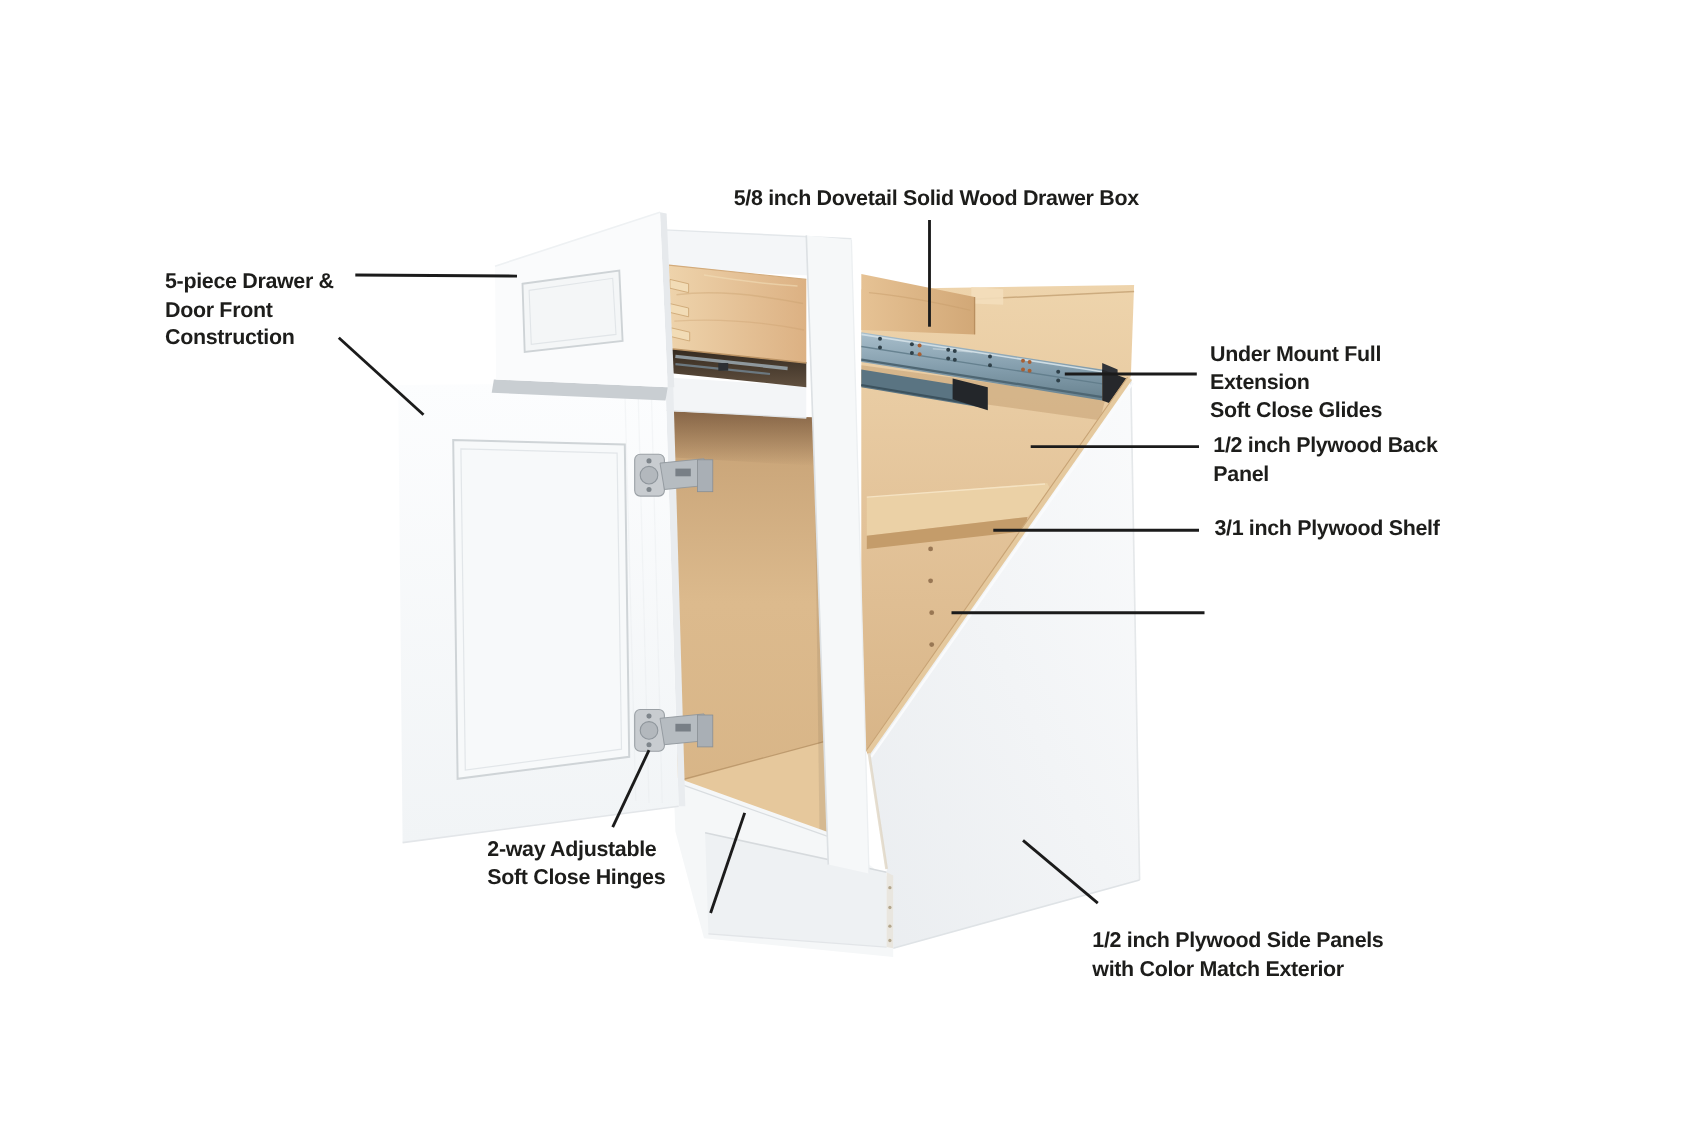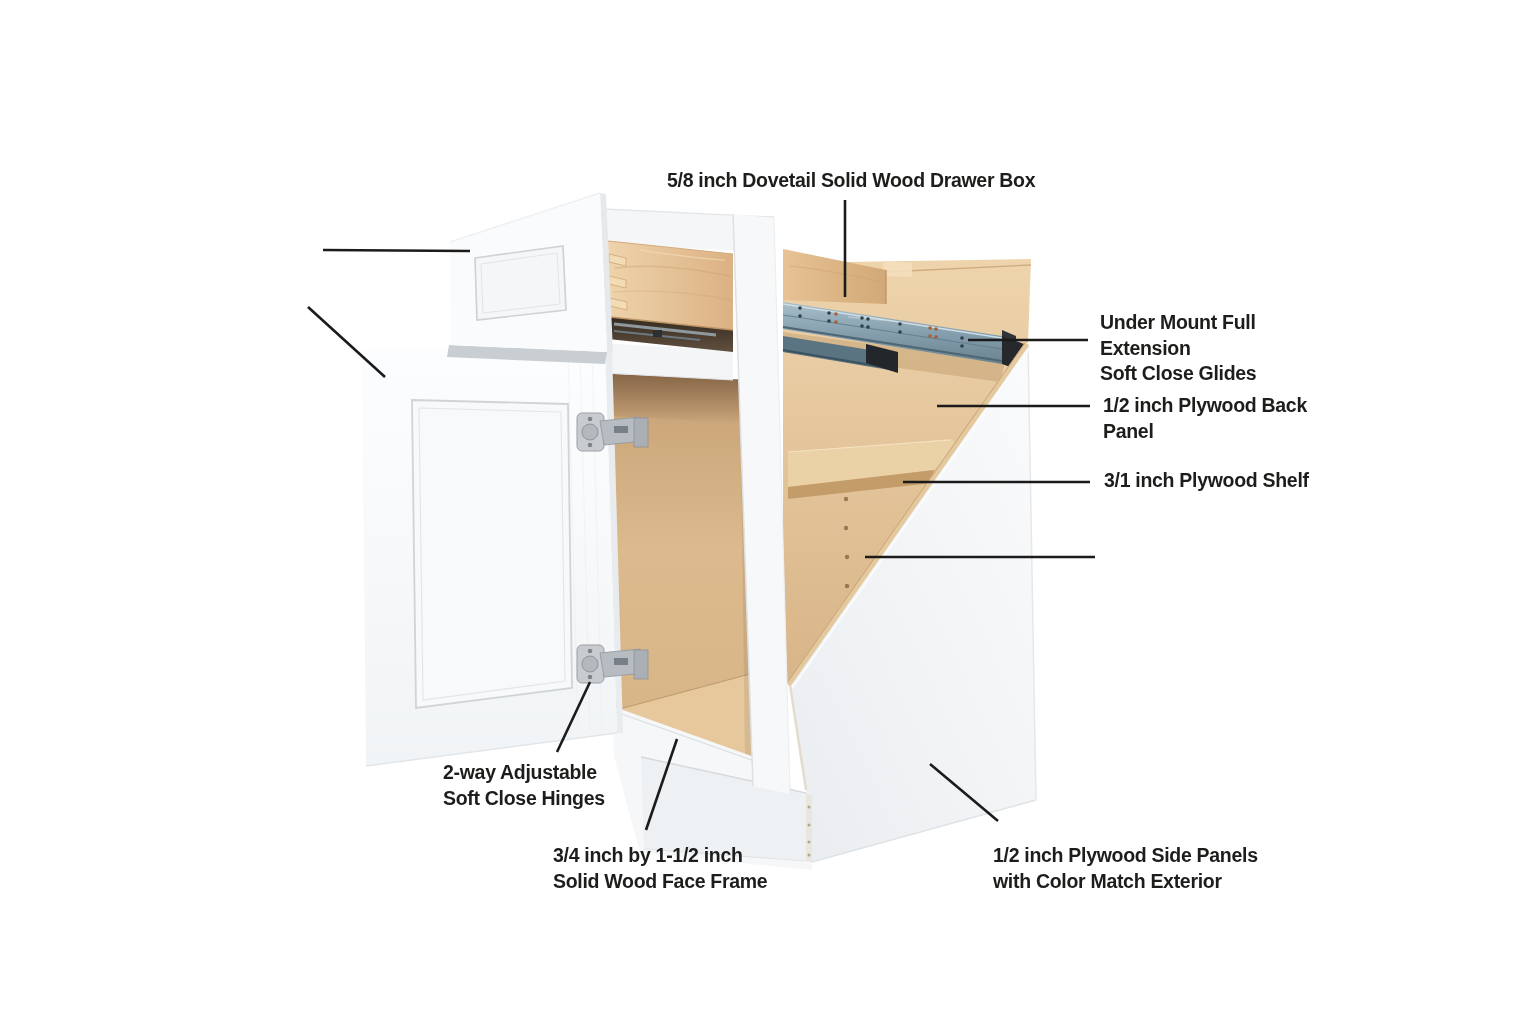--- a/index.html
+++ b/index.html
@@ -245,25 +245,26 @@
     <line x1="937" y1="406" x2="1090" y2="406"></line>
     <line x1="903" y1="482" x2="1090" y2="482"></line>
     <line x1="865" y1="557" x2="1095" y2="557"></line>
     <line x1="590" y1="682" x2="557" y2="752"></line>
     <line x1="677" y1="739" x2="646" y2="830"></line>
     <line x1="930" y1="764" x2="998" y2="821"></line>
   </g>
 </svg>
 
 <div class="callout" style="left:667px;top:168px;">5/8 inch Dovetail Solid Wood Drawer Box</div>
+<div class="callout" style="left:150px;top:244px;">5-piece Drawer &amp;
+Door Front
+Construction</div>
 <div class="callout" style="left:1100px;top:310px;">Under Mount Full Extension
 Soft Close Glides</div>
 <div class="callout" style="left:1103px;top:393px;">1/2 inch Plywood Back Panel</div>
 <div class="callout" style="left:1104px;top:468px;">3/1 inch Plywood Shelf</div>
 <div class="callout" style="left:443px;top:760px;">2-way Adjustable
 Soft Close Hinges</div>
-<div class="callout" style="left:553px;top:843px;">3/4 inch by 1-1/2 inch
-Solid Wood Face Frame</div>
 <div class="callout" style="left:963px;top:843px;margin-left:30px;">1/2 inch Plywood Side Panels
 with Color Match Exterior</div>
 <div class="callout" style="left:1513px;top:749px;margin-left:20px;">Lo</div>
 
 </div>
 
 </body></html>

